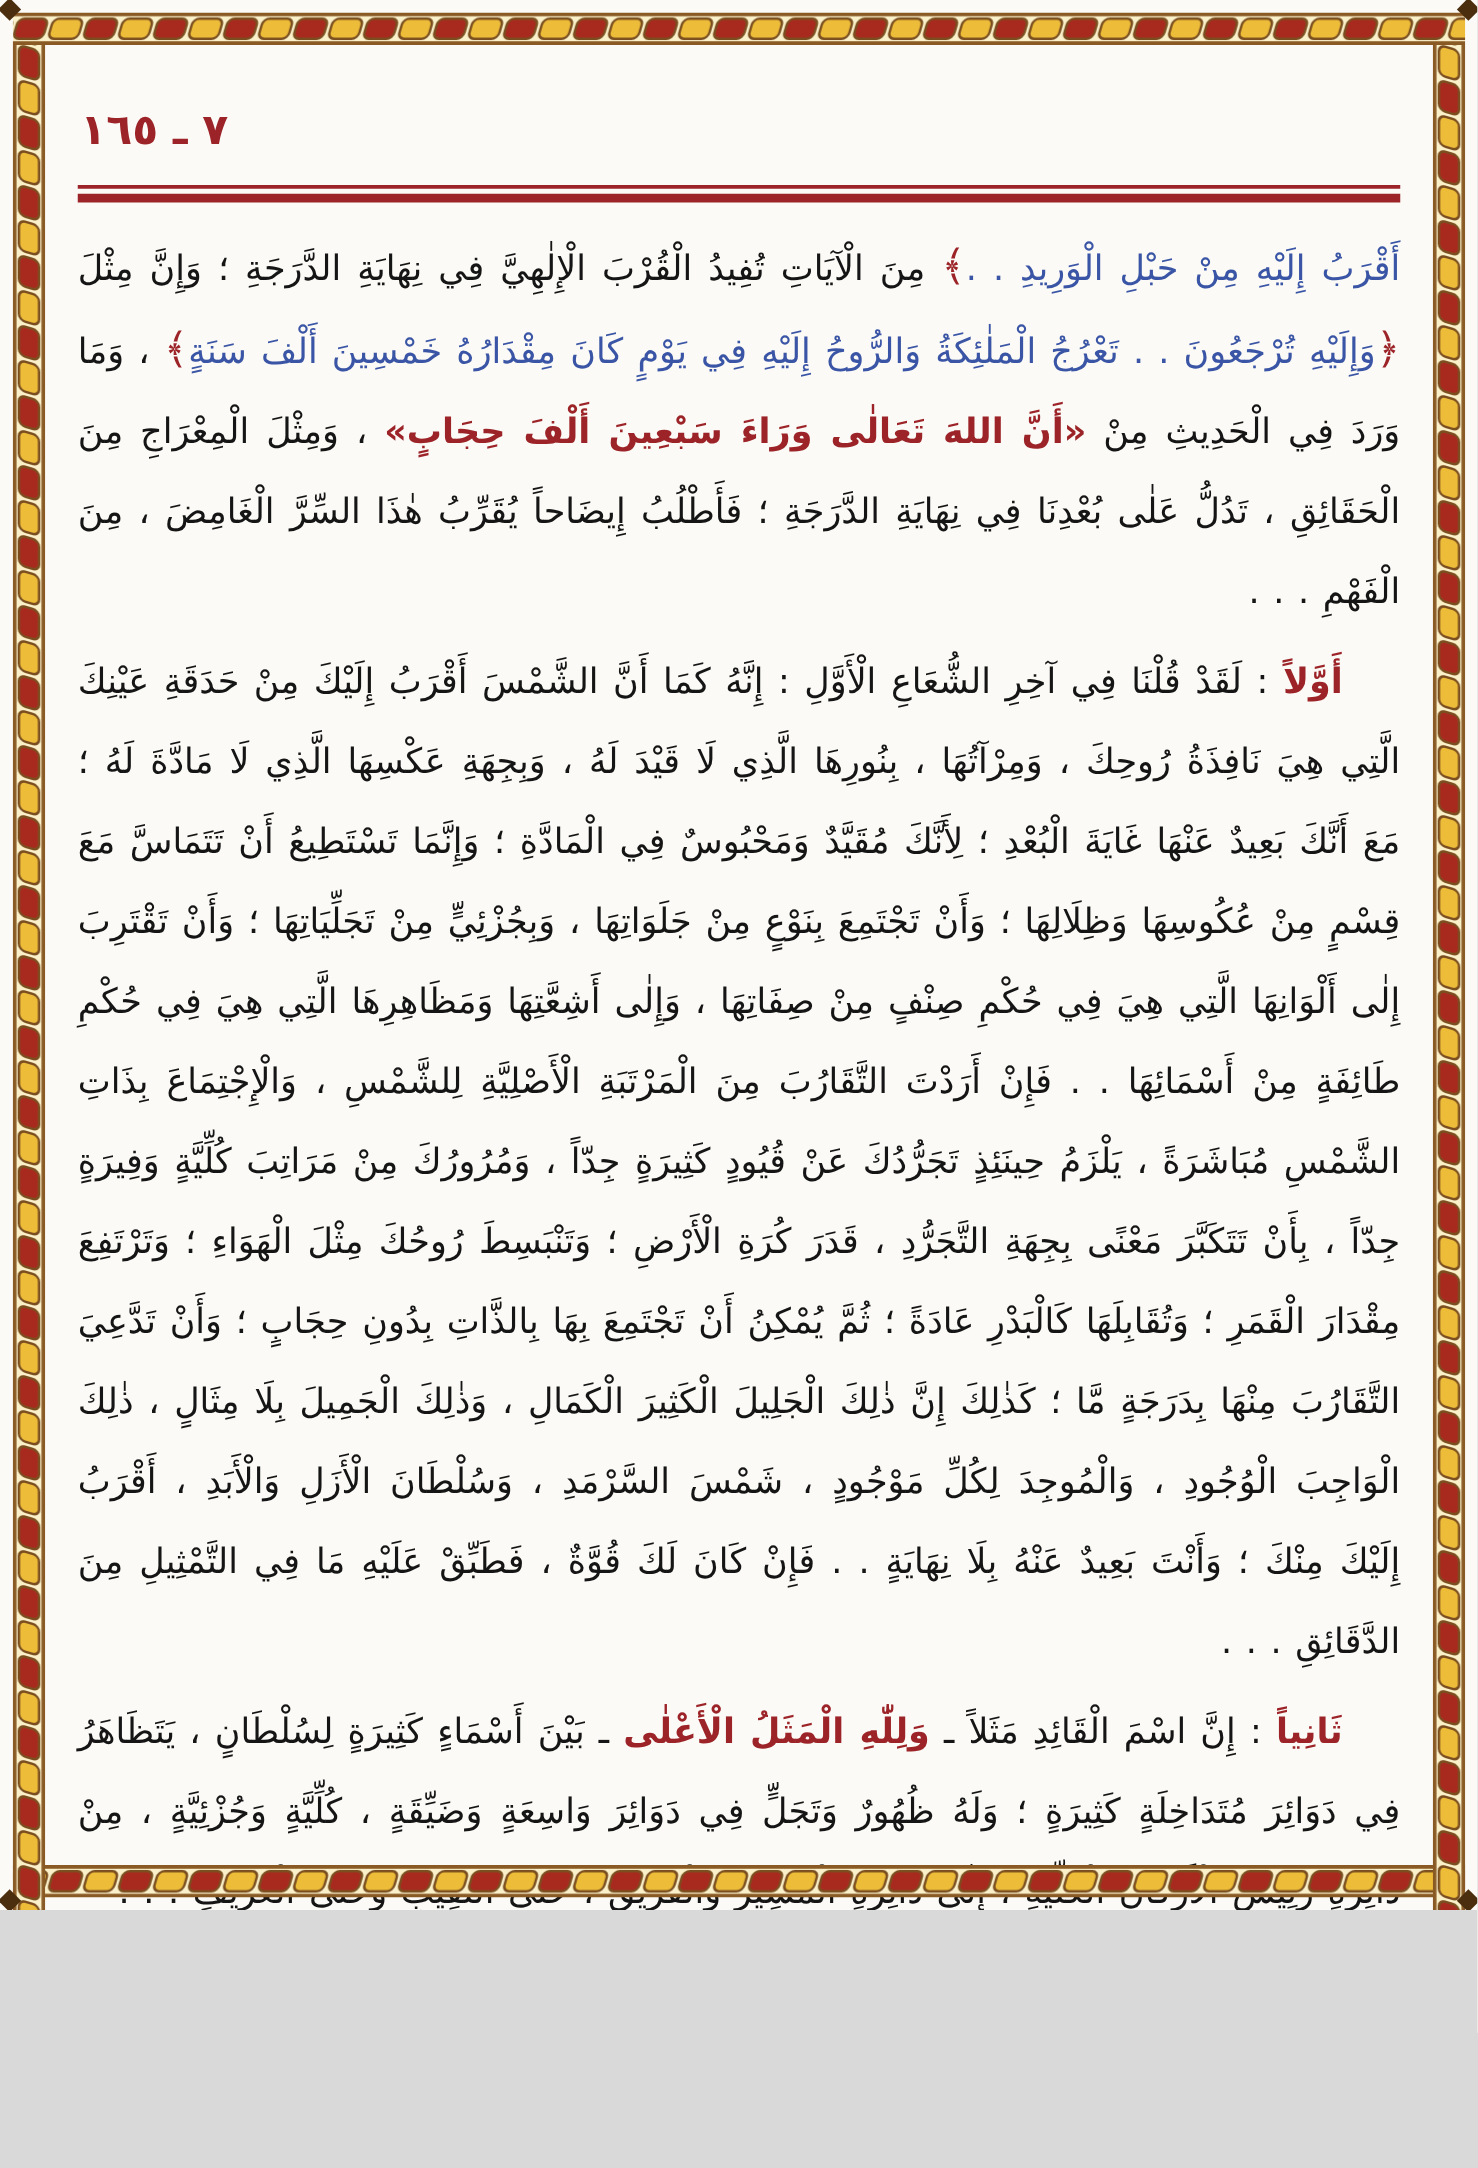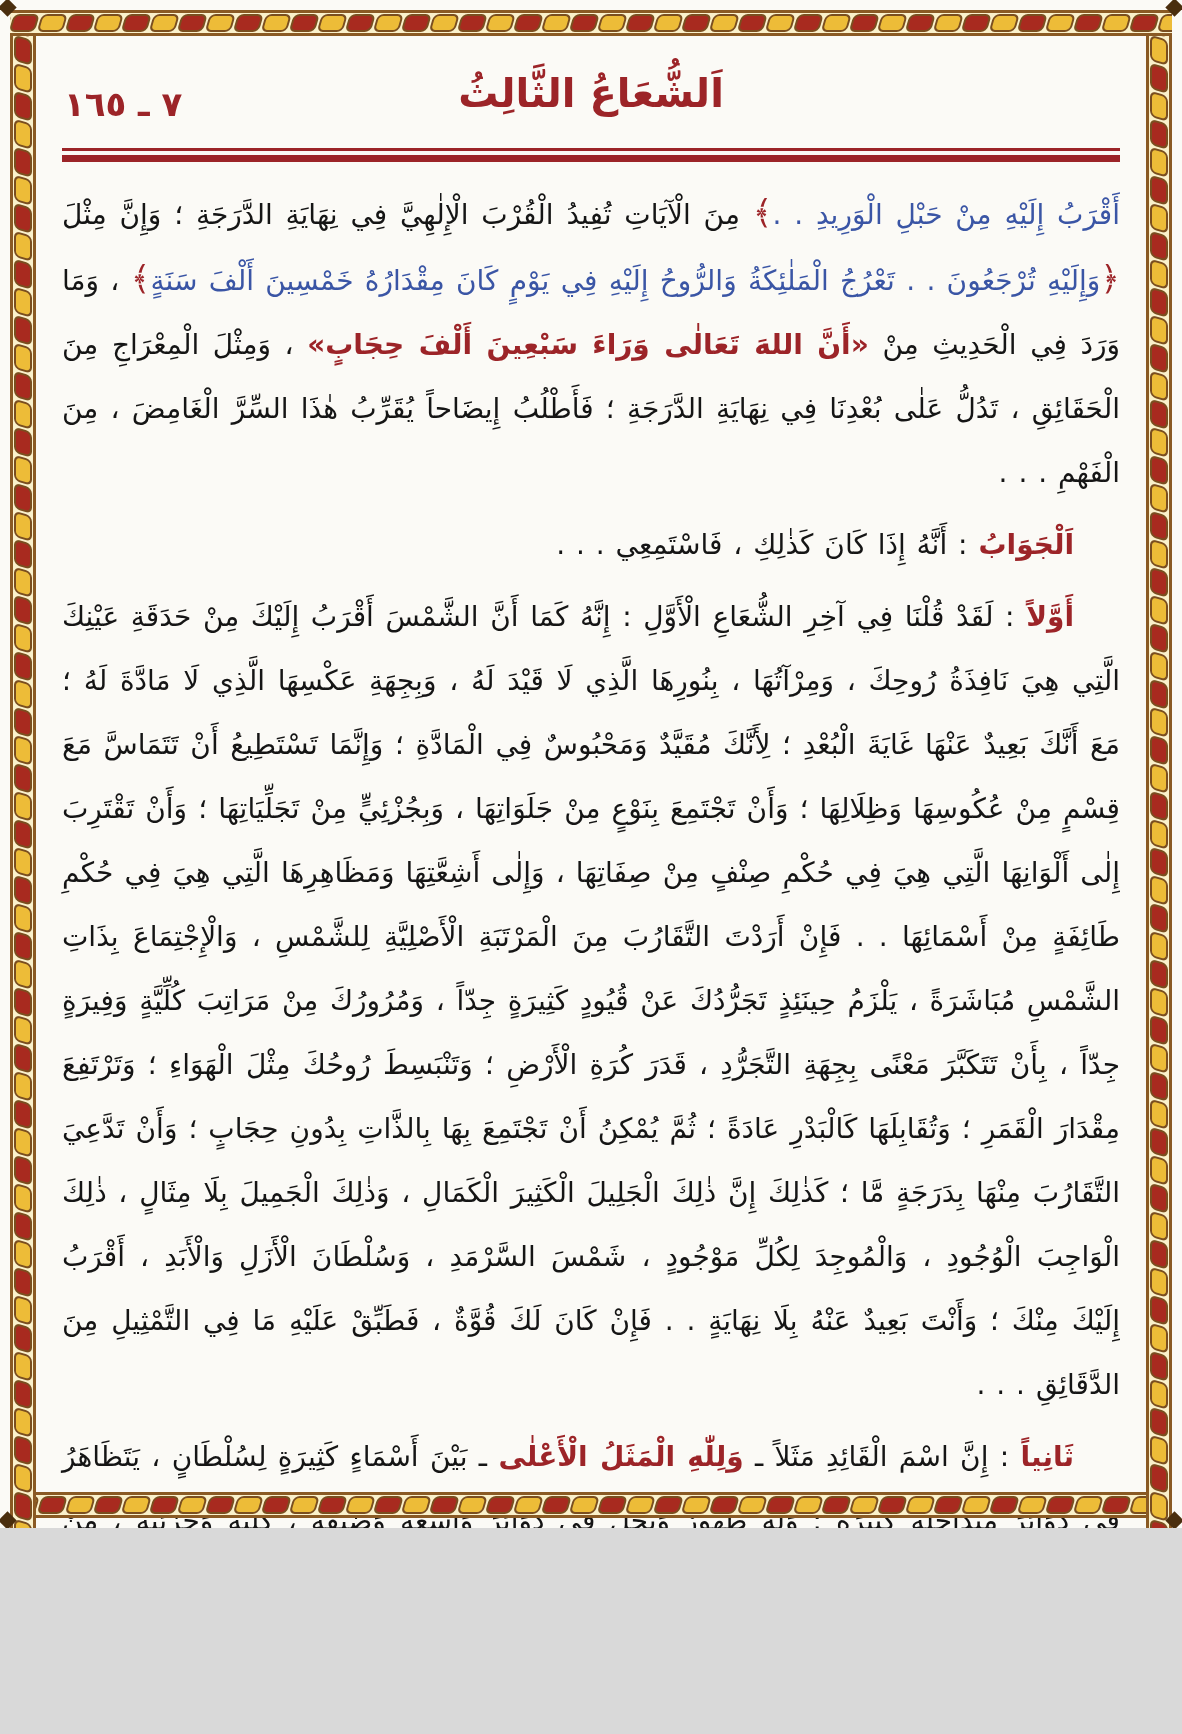--- a/index.html
+++ b/index.html
@@ -141,27 +141,25 @@
 
   <div class="tip tl"></div>
   <div class="tip tr"></div>
   <div class="tip bl"></div>
   <div class="tip br"></div>
 
   <div class="content">
     <div class="header">
       <div class="page-num">٧ ـ ١٦٥</div>
       <div class="title-wrap">
-        <div class="title">اَلشُّعَاعُ الثَّالِثُ</div>
       </div>
     </div>
 
     <div class="divider"></div>
 
     <div class="body-text">
         <p class="para"><span class="seg-blue">أَقْرَبُ إِلَيْهِ مِنْ حَبْلِ الْوَرِيدِ . .</span><span class="seg-rosette">﴾</span><span class="seg-ink"> مِنَ الْآيَاتِ تُفِيدُ الْقُرْبَ الْإِلٰهِيَّ فِي نِهَايَةِ الدَّرَجَةِ ؛ وَإِنَّ مِثْلَ </span><span class="seg-rosette">﴿</span><span class="seg-blue">وَإِلَيْهِ تُرْجَعُونَ . . تَعْرُجُ الْمَلٰئِكَةُ وَالرُّوحُ إِلَيْهِ فِي يَوْمٍ كَانَ مِقْدَارُهُ خَمْسِينَ أَلْفَ سَنَةٍ</span><span class="seg-rosette">﴾</span><span class="seg-ink"> ، وَمَا وَرَدَ فِي الْحَدِيثِ مِنْ </span><span class="seg-red">«أَنَّ اللهَ تَعَالٰى وَرَاءَ سَبْعِينَ أَلْفَ حِجَابٍ»</span><span class="seg-ink"> ، وَمِثْلَ الْمِعْرَاجِ مِنَ الْحَقَائِقِ ، تَدُلُّ عَلٰى بُعْدِنَا فِي نِهَايَةِ الدَّرَجَةِ ؛ فَأَطْلُبُ إِيضَاحاً يُقَرِّبُ هٰذَا السِّرَّ الْغَامِضَ ، مِنَ الْفَهْمِ . . .</span></p>
-        <p class="para indent"><span class="seg-redlead">اَلْجَوَابُ</span><span class="seg-ink"> : أَنَّهُ إِذَا كَانَ كَذٰلِكِ ، فَاسْتَمِعِي . . .</span></p>
         <p class="para indent"><span class="seg-redlead">أَوَّلاً</span><span class="seg-ink"> : لَقَدْ قُلْنَا فِي آخِرِ الشُّعَاعِ الْأَوَّلِ : إِنَّهُ كَمَا أَنَّ الشَّمْسَ أَقْرَبُ إِلَيْكَ مِنْ حَدَقَةِ عَيْنِكَ الَّتِي هِيَ نَافِذَةُ رُوحِكَ ، وَمِرْآتُهَا ، بِنُورِهَا الَّذِي لَا قَيْدَ لَهُ ، وَبِجِهَةِ عَكْسِهَا الَّذِي لَا مَادَّةَ لَهُ ؛ مَعَ أَنَّكَ بَعِيدٌ عَنْهَا غَايَةَ الْبُعْدِ ؛ لِأَنَّكَ مُقَيَّدٌ وَمَحْبُوسٌ فِي الْمَادَّةِ ؛ وَإِنَّمَا تَسْتَطِيعُ أَنْ تَتَمَاسَّ مَعَ قِسْمٍ مِنْ عُكُوسِهَا وَظِلَالِهَا ؛ وَأَنْ تَجْتَمِعَ بِنَوْعٍ مِنْ جَلَوَاتِهَا ، وَبِجُزْئِيٍّ مِنْ تَجَلِّيَاتِهَا ؛ وَأَنْ تَقْتَرِبَ إِلٰى أَلْوَانِهَا الَّتِي هِيَ فِي حُكْمِ صِنْفٍ مِنْ صِفَاتِهَا ، وَإِلٰى أَشِعَّتِهَا وَمَظَاهِرِهَا الَّتِي هِيَ فِي حُكْمِ طَائِفَةٍ مِنْ أَسْمَائِهَا . . فَإِنْ أَرَدْتَ التَّقَارُبَ مِنَ الْمَرْتَبَةِ الْأَصْلِيَّةِ لِلشَّمْسِ ، وَالْإِجْتِمَاعَ بِذَاتِ الشَّمْسِ مُبَاشَرَةً ، يَلْزَمُ حِينَئِذٍ تَجَرُّدُكَ عَنْ قُيُودٍ كَثِيرَةٍ جِدّاً ، وَمُرُورُكَ مِنْ مَرَاتِبَ كُلِّيَّةٍ وَفِيرَةٍ جِدّاً ، بِأَنْ تَتَكَبَّرَ مَعْنًى بِجِهَةِ التَّجَرُّدِ ، قَدَرَ كُرَةِ الْأَرْضِ ؛ وَتَنْبَسِطَ رُوحُكَ مِثْلَ الْهَوَاءِ ؛ وَتَرْتَفِعَ مِقْدَارَ الْقَمَرِ ؛ وَتُقَابِلَهَا كَالْبَدْرِ عَادَةً ؛ ثُمَّ يُمْكِنُ أَنْ تَجْتَمِعَ بِهَا بِالذَّاتِ بِدُونِ حِجَابٍ ؛ وَأَنْ تَدَّعِيَ التَّقَارُبَ مِنْهَا بِدَرَجَةٍ مَّا ؛ كَذٰلِكَ إِنَّ ذٰلِكَ الْجَلِيلَ الْكَثِيرَ الْكَمَالِ ، وَذٰلِكَ الْجَمِيلَ بِلَا مِثَالٍ ، ذٰلِكَ الْوَاجِبَ الْوُجُودِ ، وَالْمُوجِدَ لِكُلِّ مَوْجُودٍ ، شَمْسَ السَّرْمَدِ ، وَسُلْطَانَ الْأَزَلِ وَالْأَبَدِ ، أَقْرَبُ إِلَيْكَ مِنْكَ ؛ وَأَنْتَ بَعِيدٌ عَنْهُ بِلَا نِهَايَةٍ . . فَإِنْ كَانَ لَكَ قُوَّةٌ ، فَطَبِّقْ عَلَيْهِ مَا فِي التَّمْثِيلِ مِنَ الدَّقَائِقِ . . .</span></p>
         <p class="para indent"><span class="seg-redlead">ثَانِياً</span><span class="seg-ink"> : إِنَّ اسْمَ الْقَائِدِ مَثَلاً ـ </span><span class="seg-red">وَلِلّٰهِ الْمَثَلُ الْأَعْلٰى</span><span class="seg-ink"> ـ بَيْنَ أَسْمَاءٍ كَثِيرَةٍ لِسُلْطَانٍ ، يَتَظَاهَرُ فِي دَوَائِرَ مُتَدَاخِلَةٍ كَثِيرَةٍ ؛ وَلَهُ ظُهُورٌ وَتَجَلٍّ فِي دَوَائِرَ وَاسِعَةٍ وَضَيِّقَةٍ ، كُلِّيَّةٍ وَجُزْئِيَّةٍ ، مِنْ دَائِرَةِ رَئِيسِ الْأَرْكَانِ الْكُلِّيَّةِ ، إِلٰى دَائِرَةِ الْمُشِيرِ وَالْفَرِيقِ ، حَتَّى النَّقِيبِ وَحَتَّى الْعَرِيفِ . . .</span></p>
       </div>
   </div>
 
 </div>
 
 </body></html>

